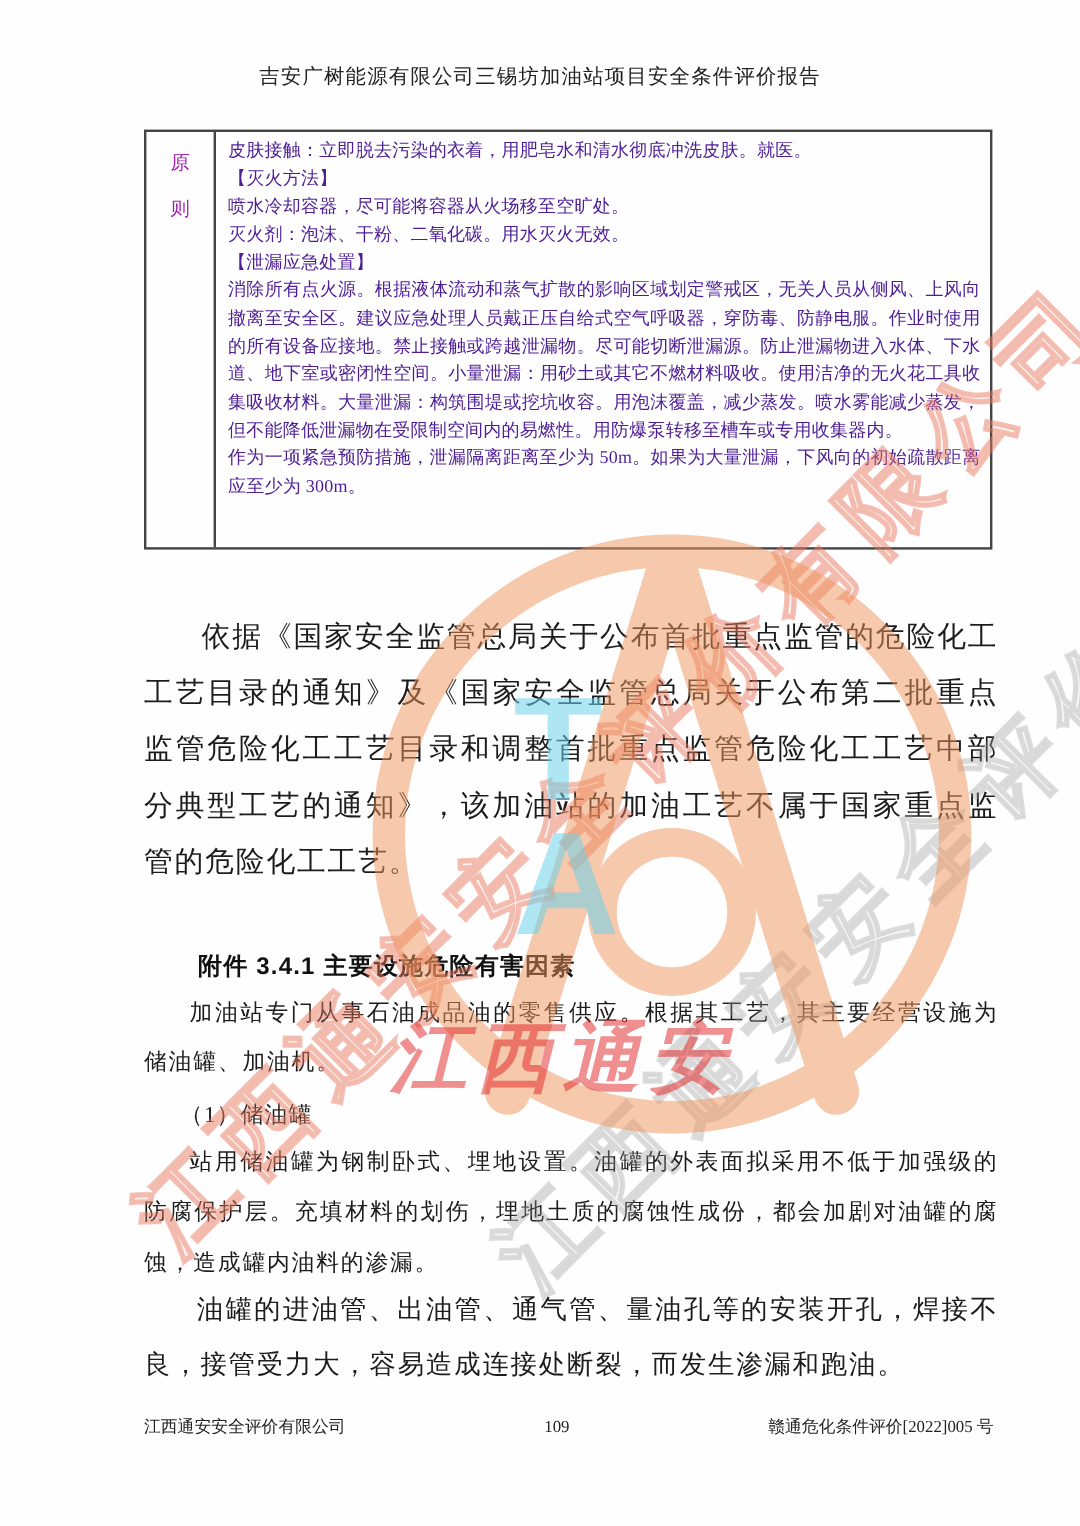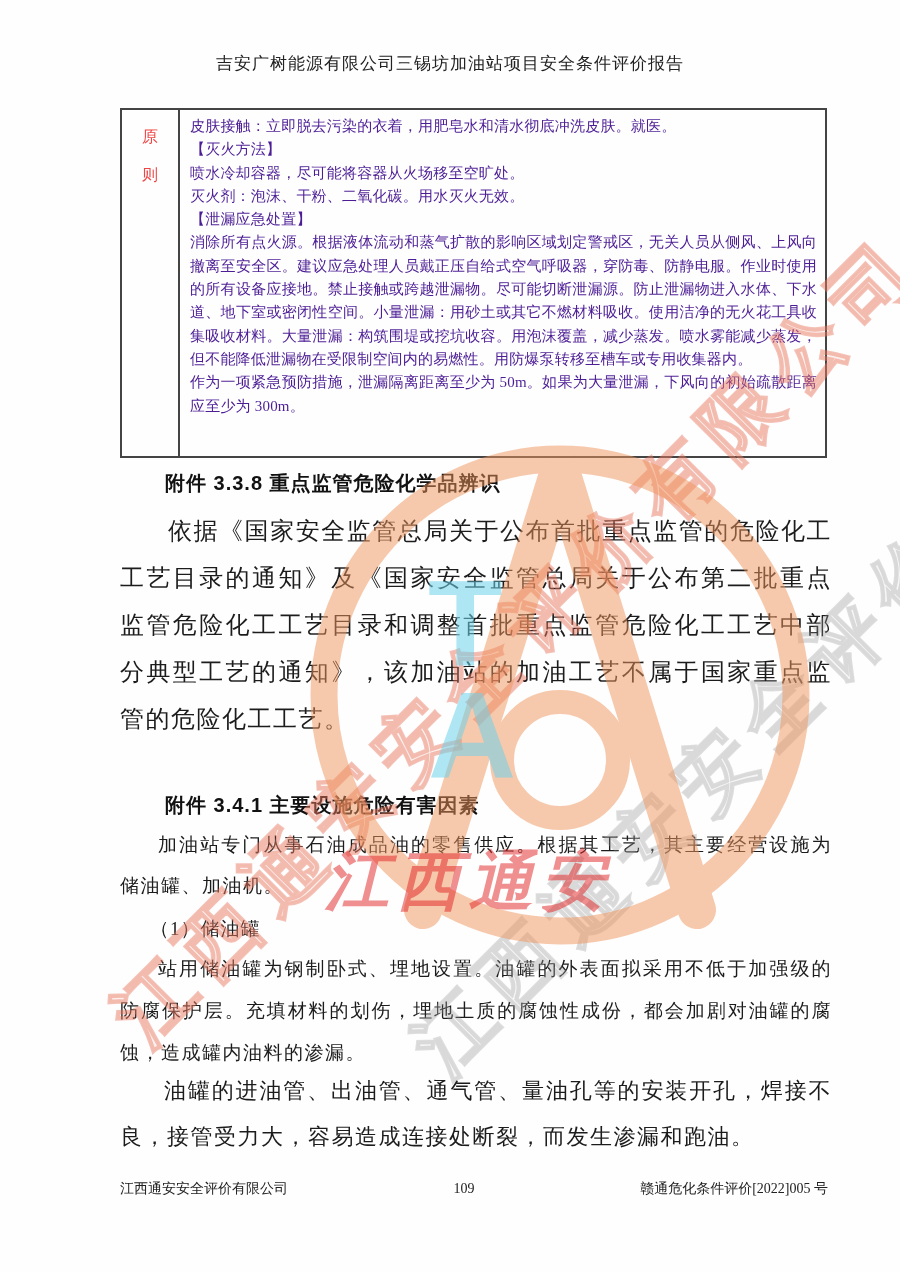--- a/index.html
+++ b/index.html
@@ -18,21 +18,21 @@
     text-align:center;font-size:17px;letter-spacing:1px;color:#222;
   }
   
   .info-table{
     position:absolute;left:120px;top:108px;width:707px;height:350px;
     border:2px solid #444;box-sizing:border-box;display:flex;background:transparent;
   }
   .label-cell{
     width:58px;box-sizing:border-box;border-right:2px solid #444;
     padding-top:8px;
-    font-size:16px;line-height:38px;color:#ef4444;
+    font-size:16px;line-height:38px;color:#a21caf;
   }
   .label-cell .stack{width:1em;margin:0 auto;word-break:break-all;}
   .content-cell{
     flex:1;box-sizing:border-box;padding:5px 8px 0 10px;
     font-size:15px;line-height:23.3px;color:#4c1d95;
   }
   .content-cell p{margin:0;text-align:justify;letter-spacing:0.2px;}
   
   .h-sans{font-family:"Liberation Sans","DejaVu Sans",sans-serif;font-weight:bold;color:#111;}
   .h338{position:absolute;left:165px;top:470px;font-size:20px;letter-spacing:1px;}
@@ -99,21 +99,20 @@
       <p>皮肤接触：立即脱去污染的衣着，用肥皂水和清水彻底冲洗皮肤。就医。</p>
       <p>【灭火方法】</p>
       <p>喷水冷却容器，尽可能将容器从火场移至空旷处。</p>
       <p>灭火剂：泡沫、干粉、二氧化碳。用水灭火无效。</p>
       <p>【泄漏应急处置】</p>
       <p>消除所有点火源。根据液体流动和蒸气扩散的影响区域划定警戒区，无关人员从侧风、上风向撤离至安全区。建议应急处理人员戴正压自给式空气呼吸器，穿防毒、防静电服。作业时使用的所有设备应接地。禁止接触或跨越泄漏物。尽可能切断泄漏源。防止泄漏物进入水体、下水道、地下室或密闭性空间。小量泄漏：用砂土或其它不燃材料吸收。使用洁净的无火花工具收集吸收材料。大量泄漏：构筑围堤或挖坑收容。用泡沫覆盖，减少蒸发。喷水雾能减少蒸发，但不能降低泄漏物在受限制空间内的易燃性。用防爆泵转移至槽车或专用收集器内。</p>
       <p>作为一项紧急预防措施，泄漏隔离距离至少为 50m。如果为大量泄漏，下风向的初始疏散距离应至少为 300m。</p>
     </div>
   </div>
 
-  <div class="h338 h-sans">附件 3.3.8 重点监管危险化学品辨识</div>
   <div class="p338">依据《国家安全监管总局关于公布首批重点监管的危险化工工艺目录的通知》及《国家安全监管总局关于公布第二批重点监管危险化工工艺目录和调整首批重点监管危险化工工艺中部分典型工艺的通知》，该加油站的加油工艺不属于国家重点监管的危险化工工艺。</div>
 
 
   <div class="h341 h-sans">附件 3.4.1 主要设施危险有害因素</div>
   <div class="p341a">加油站专门从事石油成品油的零售供应。根据其工艺，其主要经营设施为储油罐、加油机。</div>
   <div class="sub1">（1）储油罐</div>
   <div class="p341b">站用储油罐为钢制卧式、埋地设置。油罐的外表面拟采用不低于加强级的防腐保护层。充填材料的划伤，埋地土质的腐蚀性成份，都会加剧对油罐的腐蚀，造成罐内油料的渗漏。</div>
   <div class="p341c">油罐的进油管、出油管、通气管、量油孔等的安装开孔，焊接不良，接管受力大，容易造成连接处断裂，而发生渗漏和跑油。</div>
 
   <div class="doc-footer">

